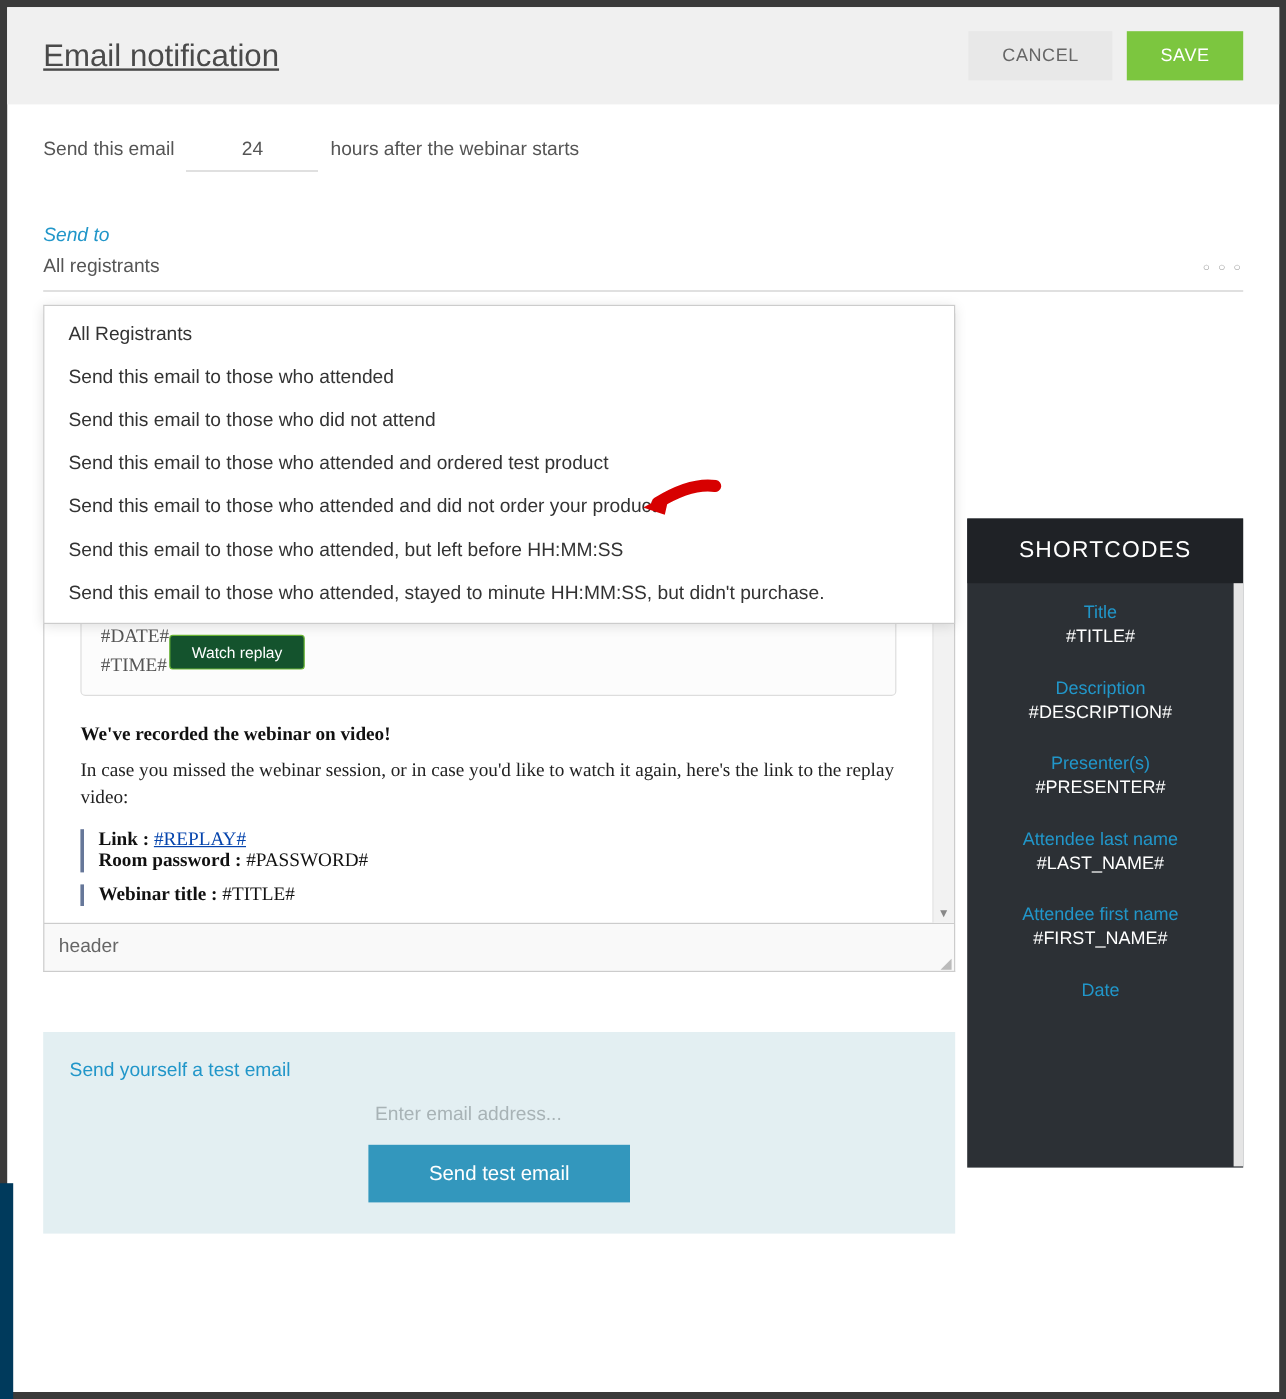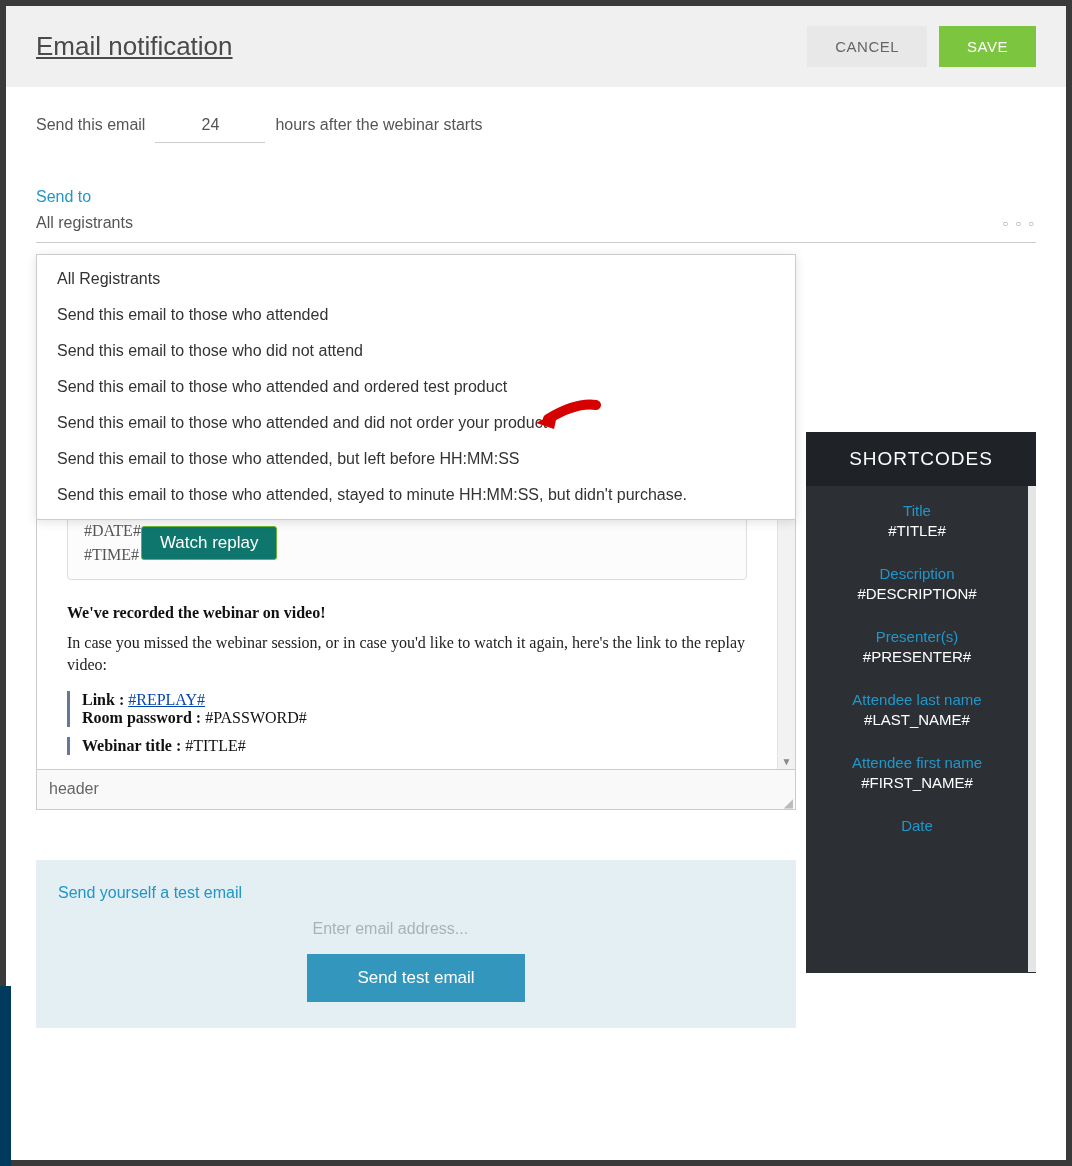--- a/index.html
+++ b/index.html
@@ -54,21 +54,21 @@
     .timing-input {
       border: none;
       border-bottom: 1px solid #ccc;
       width: 110px;
       text-align: center;
       font-size: 16px;
       background: transparent;
       padding: 4px 0 8px 0;
       color: #555;
     }
-    .send-to-label { color: #2196c9; font-size: 16px; margin-bottom: 4px; }
+    .send-to-label { color: #2196c9; font-size: 16px; margin-bottom: 4px; font-style: italic; }
     .send-to-row {
       display: flex;
       align-items: center;
       justify-content: space-between;
       border-bottom: 1px solid #ccc;
       padding: 4px 0 10px 0;
       cursor: pointer;
     }
     .send-to-value { color: #555; font-size: 16px; }
     .dots { color: #999; letter-spacing: 2px; font-size: 10px; }
@@ -153,26 +153,26 @@
       border: 1px solid #ddd;
       border-radius: 4px;
       background: #fcfcfc;
       padding: 12px 16px;
       display: flex;
       align-items: center;
       margin-bottom: 24px;
     }
     .preview-dt { color: #555; font-size: 16px; line-height: 1.5; }
     .watch-btn {
-      background: #0f766e;
+      background: #14532d;
       color: #fff;
       border: 1px solid #6ab534;
       border-radius: 3px;
       padding: 6px 18px;
-      font-size: 17px;
+      font-size: 13px;
     }
     .preview-bold { font-weight: bold; margin-bottom: 10px; color:#111; }
     .preview-para { color: #222; font-size: 16px; margin-bottom: 14px; line-height: 1.4; }
     .preview-block { border-left: 3px solid #679; padding-left: 12px; font-size: 16px; margin-bottom: 10px; color: #111; }
     .preview-block a { color: #0645ad; text-decoration: underline; }
     .footer-field {
       border: 1px solid #ccc;
       border-top: none;
       background: #f9f9f9;
       padding: 10px 12px;

